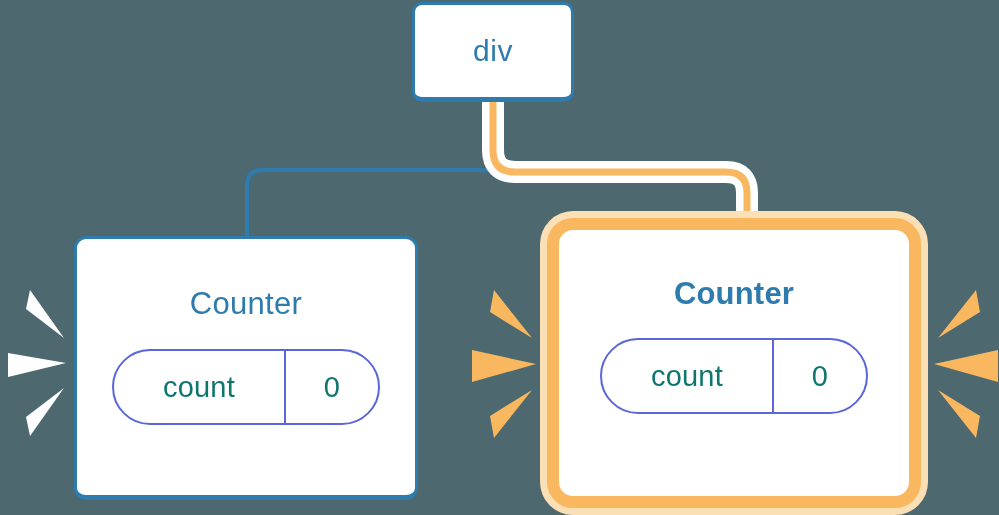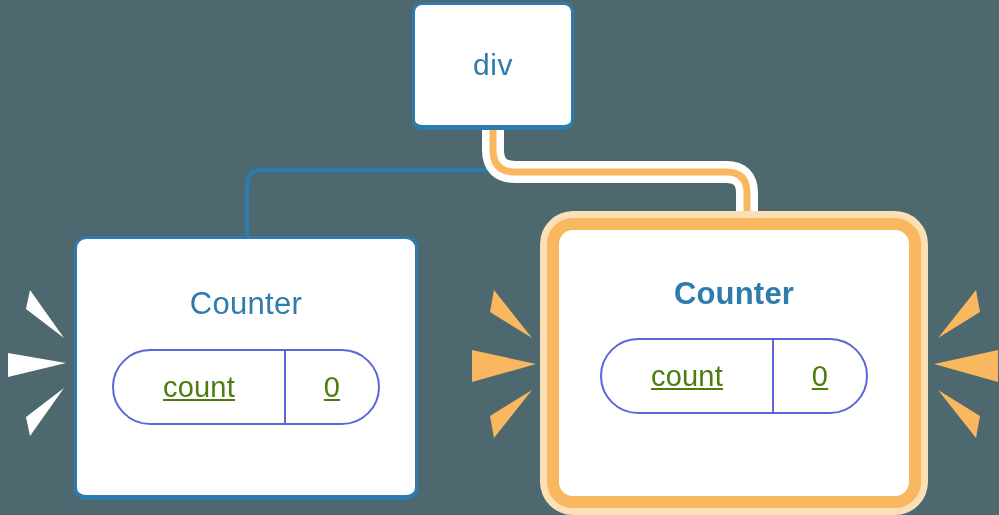--- a/index.html
+++ b/index.html
@@ -33,21 +33,21 @@
     display: flex;
     flex-direction: column;
     align-items: center;
   }
 
   
   #node-div {
     left: 412px;
     top: 2px;
     width: 162px;
-    height: 128px;
+    height: 100px;
     border: 3px solid #2e7bad;
     border-bottom-width: 5px;
     border-radius: 10px;
     justify-content: center;
   }
   #node-div .node-title {
     font-size: 30px;
     color: #2e7bad;
     letter-spacing: 0.5px;
   }
@@ -97,24 +97,23 @@
     border-radius: 999px;
     height: 72px;
     overflow: hidden;
   }
   #node-counter-left .pill { margin-top: 27px; width: 264px; }
   #node-counter-right .pill { margin-top: 26px; width: 264px; }
   .pill-key, .pill-val {
     display: flex;
     align-items: center;
     justify-content: center;
-    color: #4d7c0f;
+    color: #0f766e;
     font-size: 29px;
     letter-spacing: 0.2px;
-    text-decoration: underline;
   }
   .pill-key { flex: 1 1 auto; }
   .pill-val {
     width: 92px;
     border-left: 2px solid #5b67d8;
   }
 
   
   .burst {
     position: absolute;

